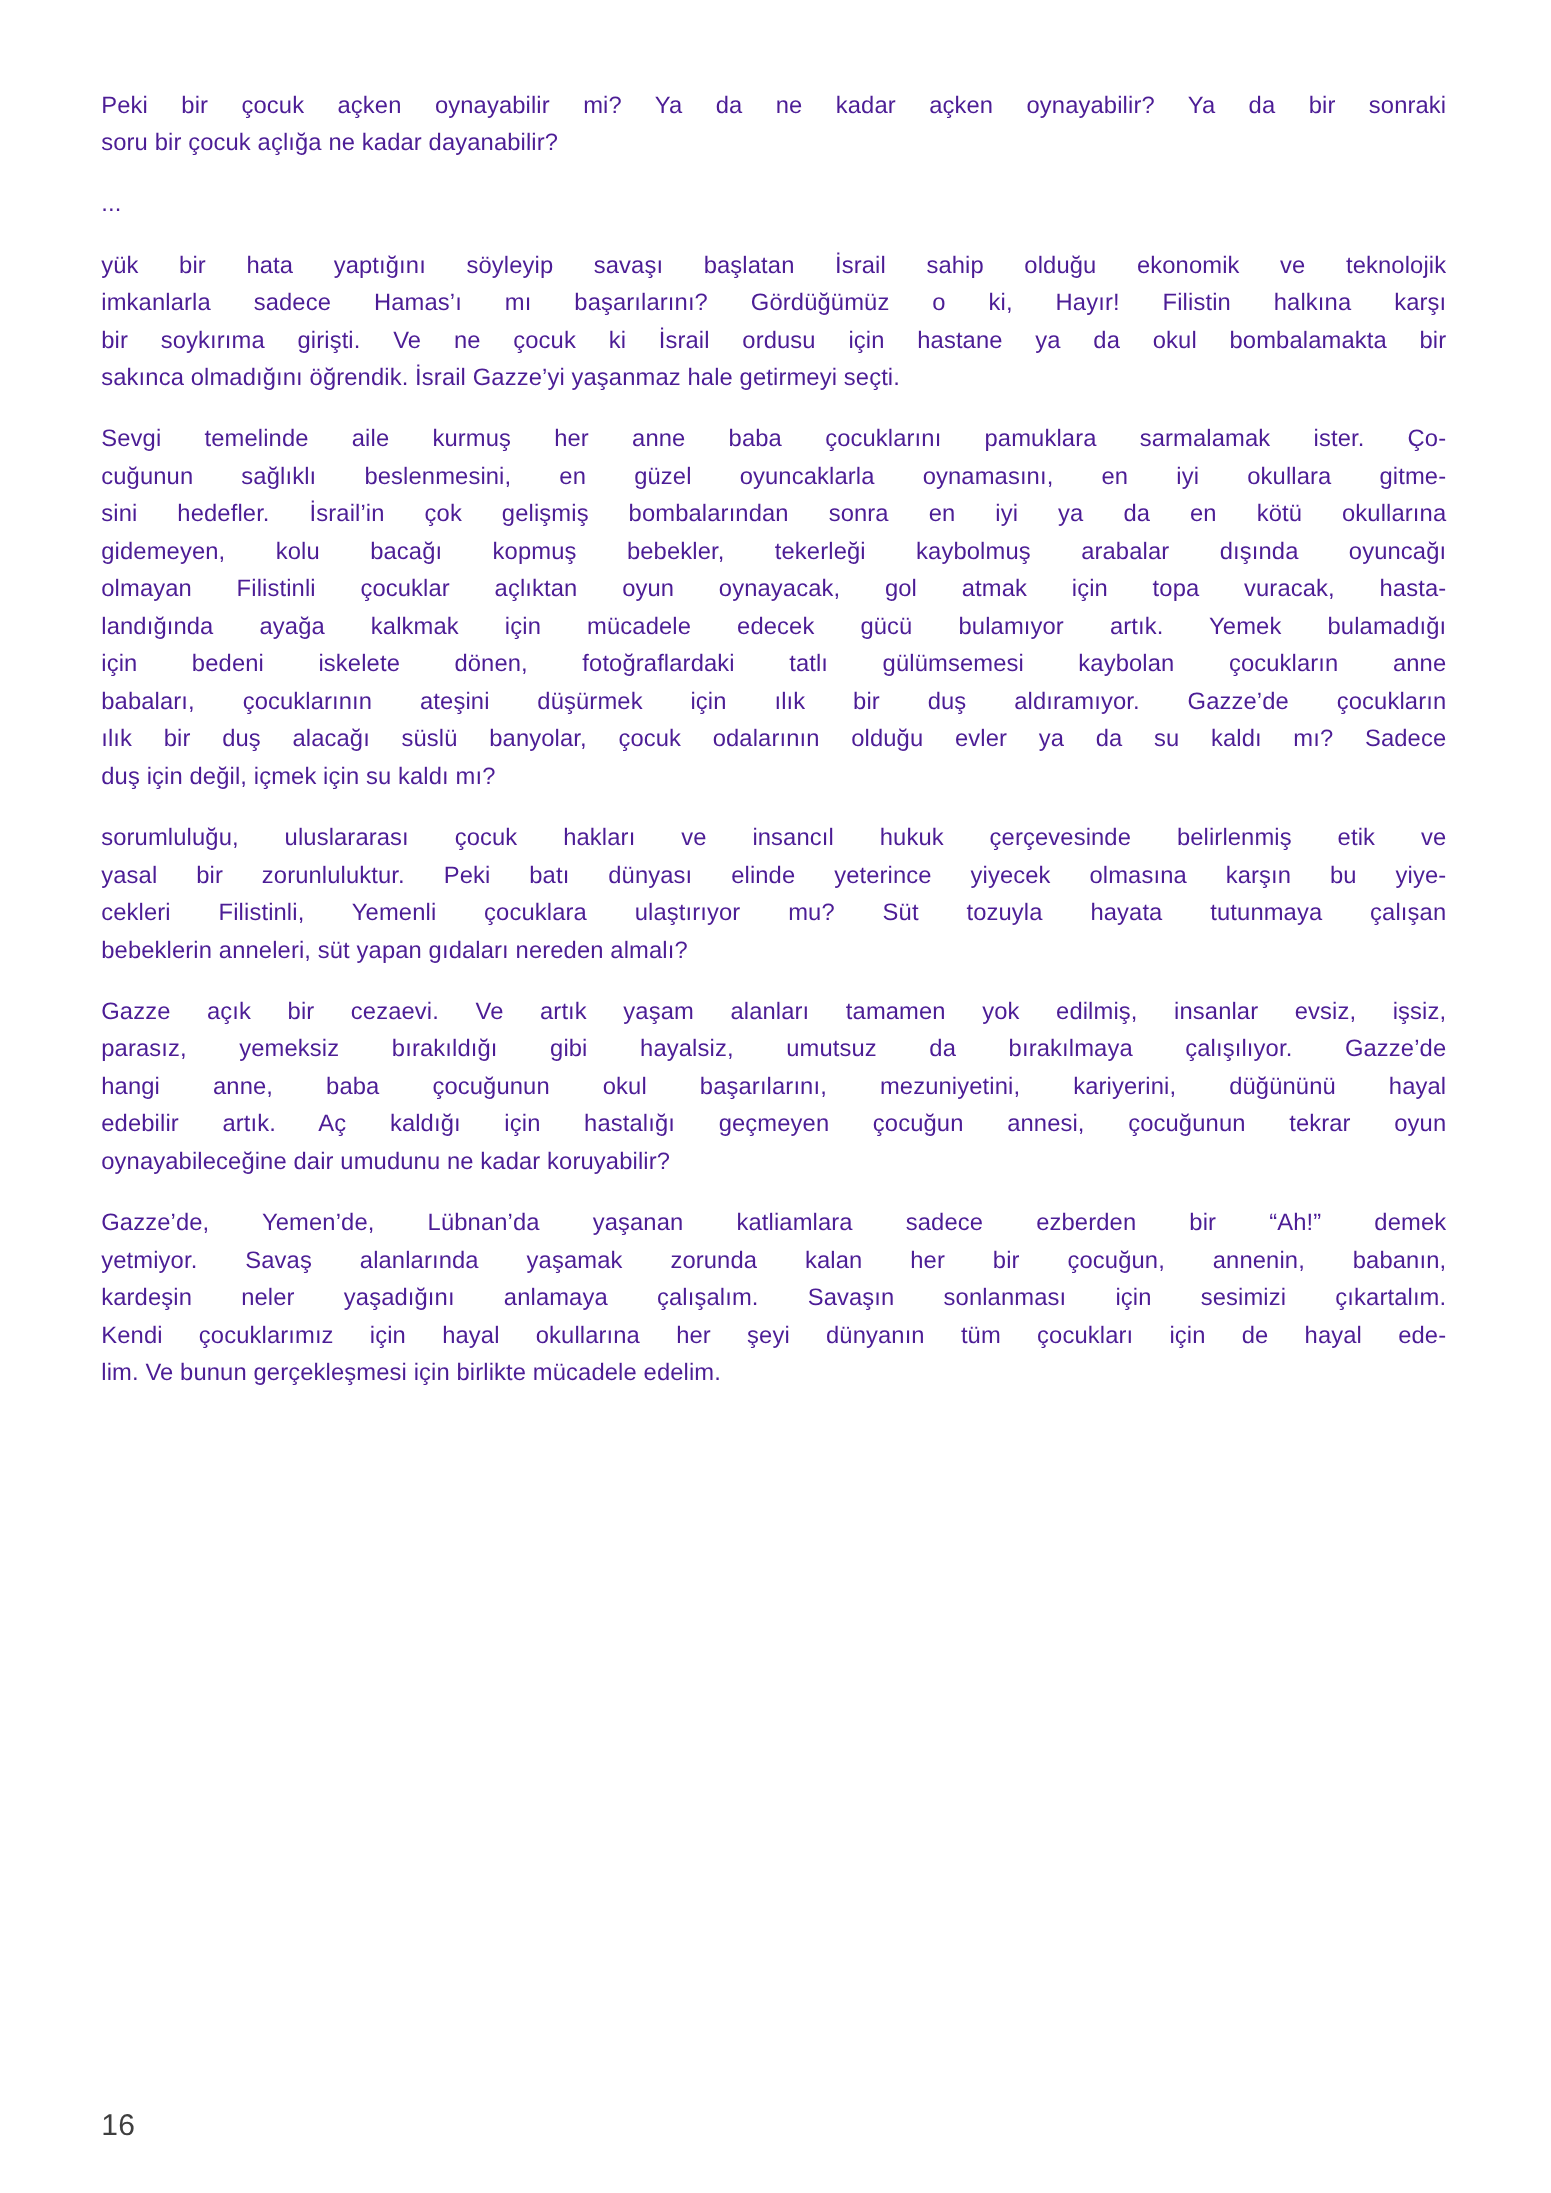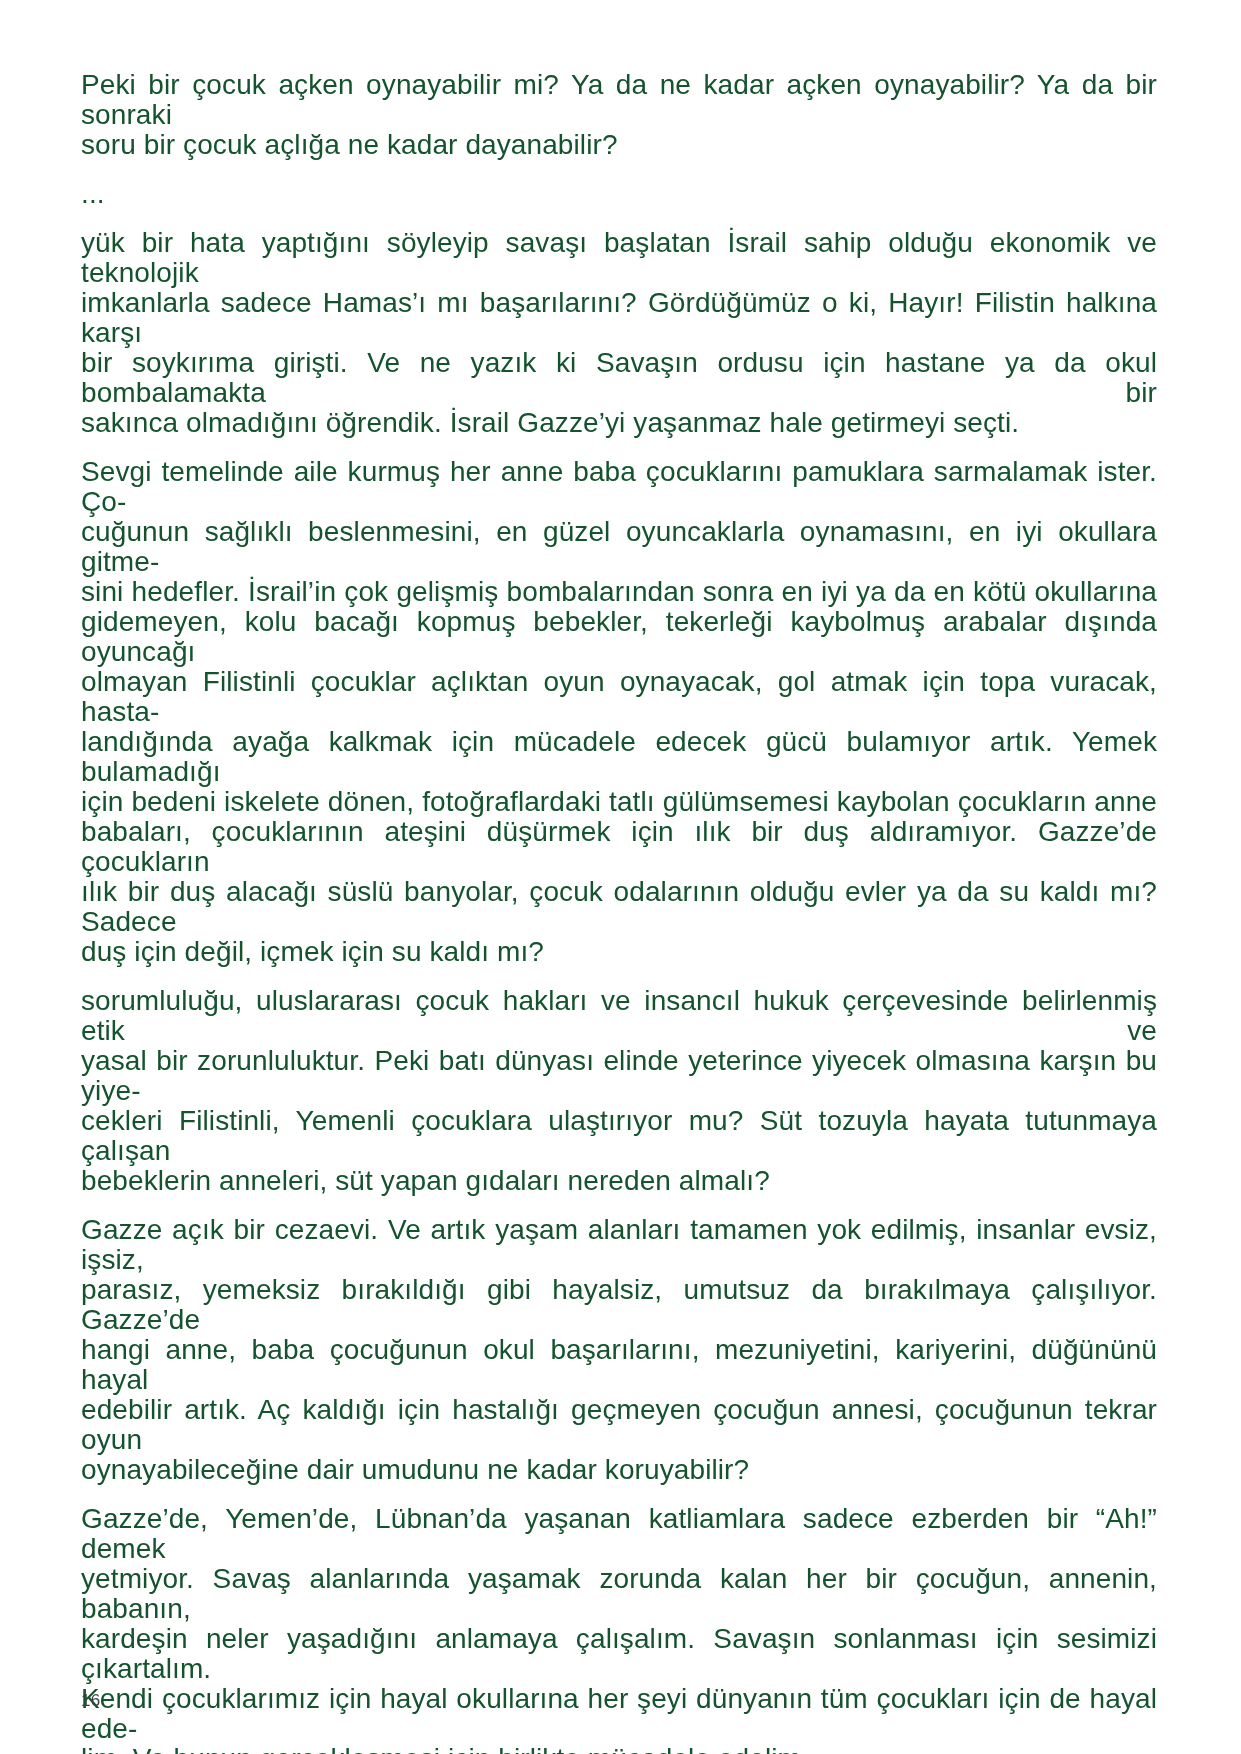--- a/index.html
+++ b/index.html
@@ -17,39 +17,39 @@
     overflow: hidden;
   }
   .text-block {
     position: absolute;
     left: 81px;
     top: 70px;
     width: 1076px;
   }
   .paragraph { margin: 0 0 19px 0; }
   .line {
-    font-size: 28px;
+    font-size: 19px;
     line-height: 30px;
     font-weight: 400;
-    color: #14532d;
+    color: #4c1d95;
     letter-spacing: 0.1px;
     text-align: justify;
     text-align-last: justify;
     white-space: normal;
   }
   .line.last { text-align-last: left; }
   .page-footer {
     position: absolute;
     left: 81px;
     right: 84px;
     top: 1686px;
     display: flex;
     justify-content: space-between;
     align-items: baseline;
-    font-size: 17px;
+    font-size: 24px;
     line-height: 30px;
     color: #3f3f3f;
   }
   .footer-page-number { letter-spacing: 0.2px; }
   .footer-org { letter-spacing: 1.2px; }
 </style>
 </head>
 <body>
 
 <div class="page">
@@ -57,21 +57,21 @@
       <div class="paragraph">
         <div class="line">Peki bir çocuk açken oynayabilir mi? Ya da ne kadar açken oynayabilir? Ya da bir sonraki</div>
         <div class="line last">soru bir çocuk açlığa ne kadar dayanabilir?</div>
       </div>
       <div class="paragraph">
         <div class="line last">...</div>
       </div>
       <div class="paragraph">
         <div class="line">yük bir hata yaptığını söyleyip savaşı başlatan İsrail sahip olduğu ekonomik ve teknolojik</div>
         <div class="line">imkanlarla sadece Hamas’ı mı başarılarını? Gördüğümüz o ki, Hayır! Filistin halkına karşı</div>
-        <div class="line">bir soykırıma girişti. Ve ne yazık ki Savaşın ordusu için hastane ya da okul bombalamakta bir</div>
+        <div class="line">bir soykırıma girişti. Ve ne çocuk ki İsrail ordusu için hastane ya da okul bombalamakta bir</div>
         <div class="line last">sakınca olmadığını öğrendik. İsrail Gazze’yi yaşanmaz hale getirmeyi seçti.</div>
       </div>
       <div class="paragraph">
         <div class="line">Sevgi temelinde aile kurmuş her anne baba çocuklarını pamuklara sarmalamak ister. Ço-</div>
         <div class="line">cuğunun sağlıklı beslenmesini, en güzel oyuncaklarla oynamasını, en iyi okullara gitme-</div>
         <div class="line">sini hedefler. İsrail’in çok gelişmiş bombalarından sonra en iyi ya da en kötü okullarına</div>
         <div class="line">gidemeyen, kolu bacağı kopmuş bebekler, tekerleği kaybolmuş arabalar dışında oyuncağı</div>
         <div class="line">olmayan Filistinli çocuklar açlıktan oyun oynayacak, gol atmak için topa vuracak, hasta-</div>
         <div class="line">landığında ayağa kalkmak için mücadele edecek gücü bulamıyor artık. Yemek bulamadığı</div>
         <div class="line">için bedeni iskelete dönen, fotoğraflardaki tatlı gülümsemesi kaybolan çocukların anne</div>

